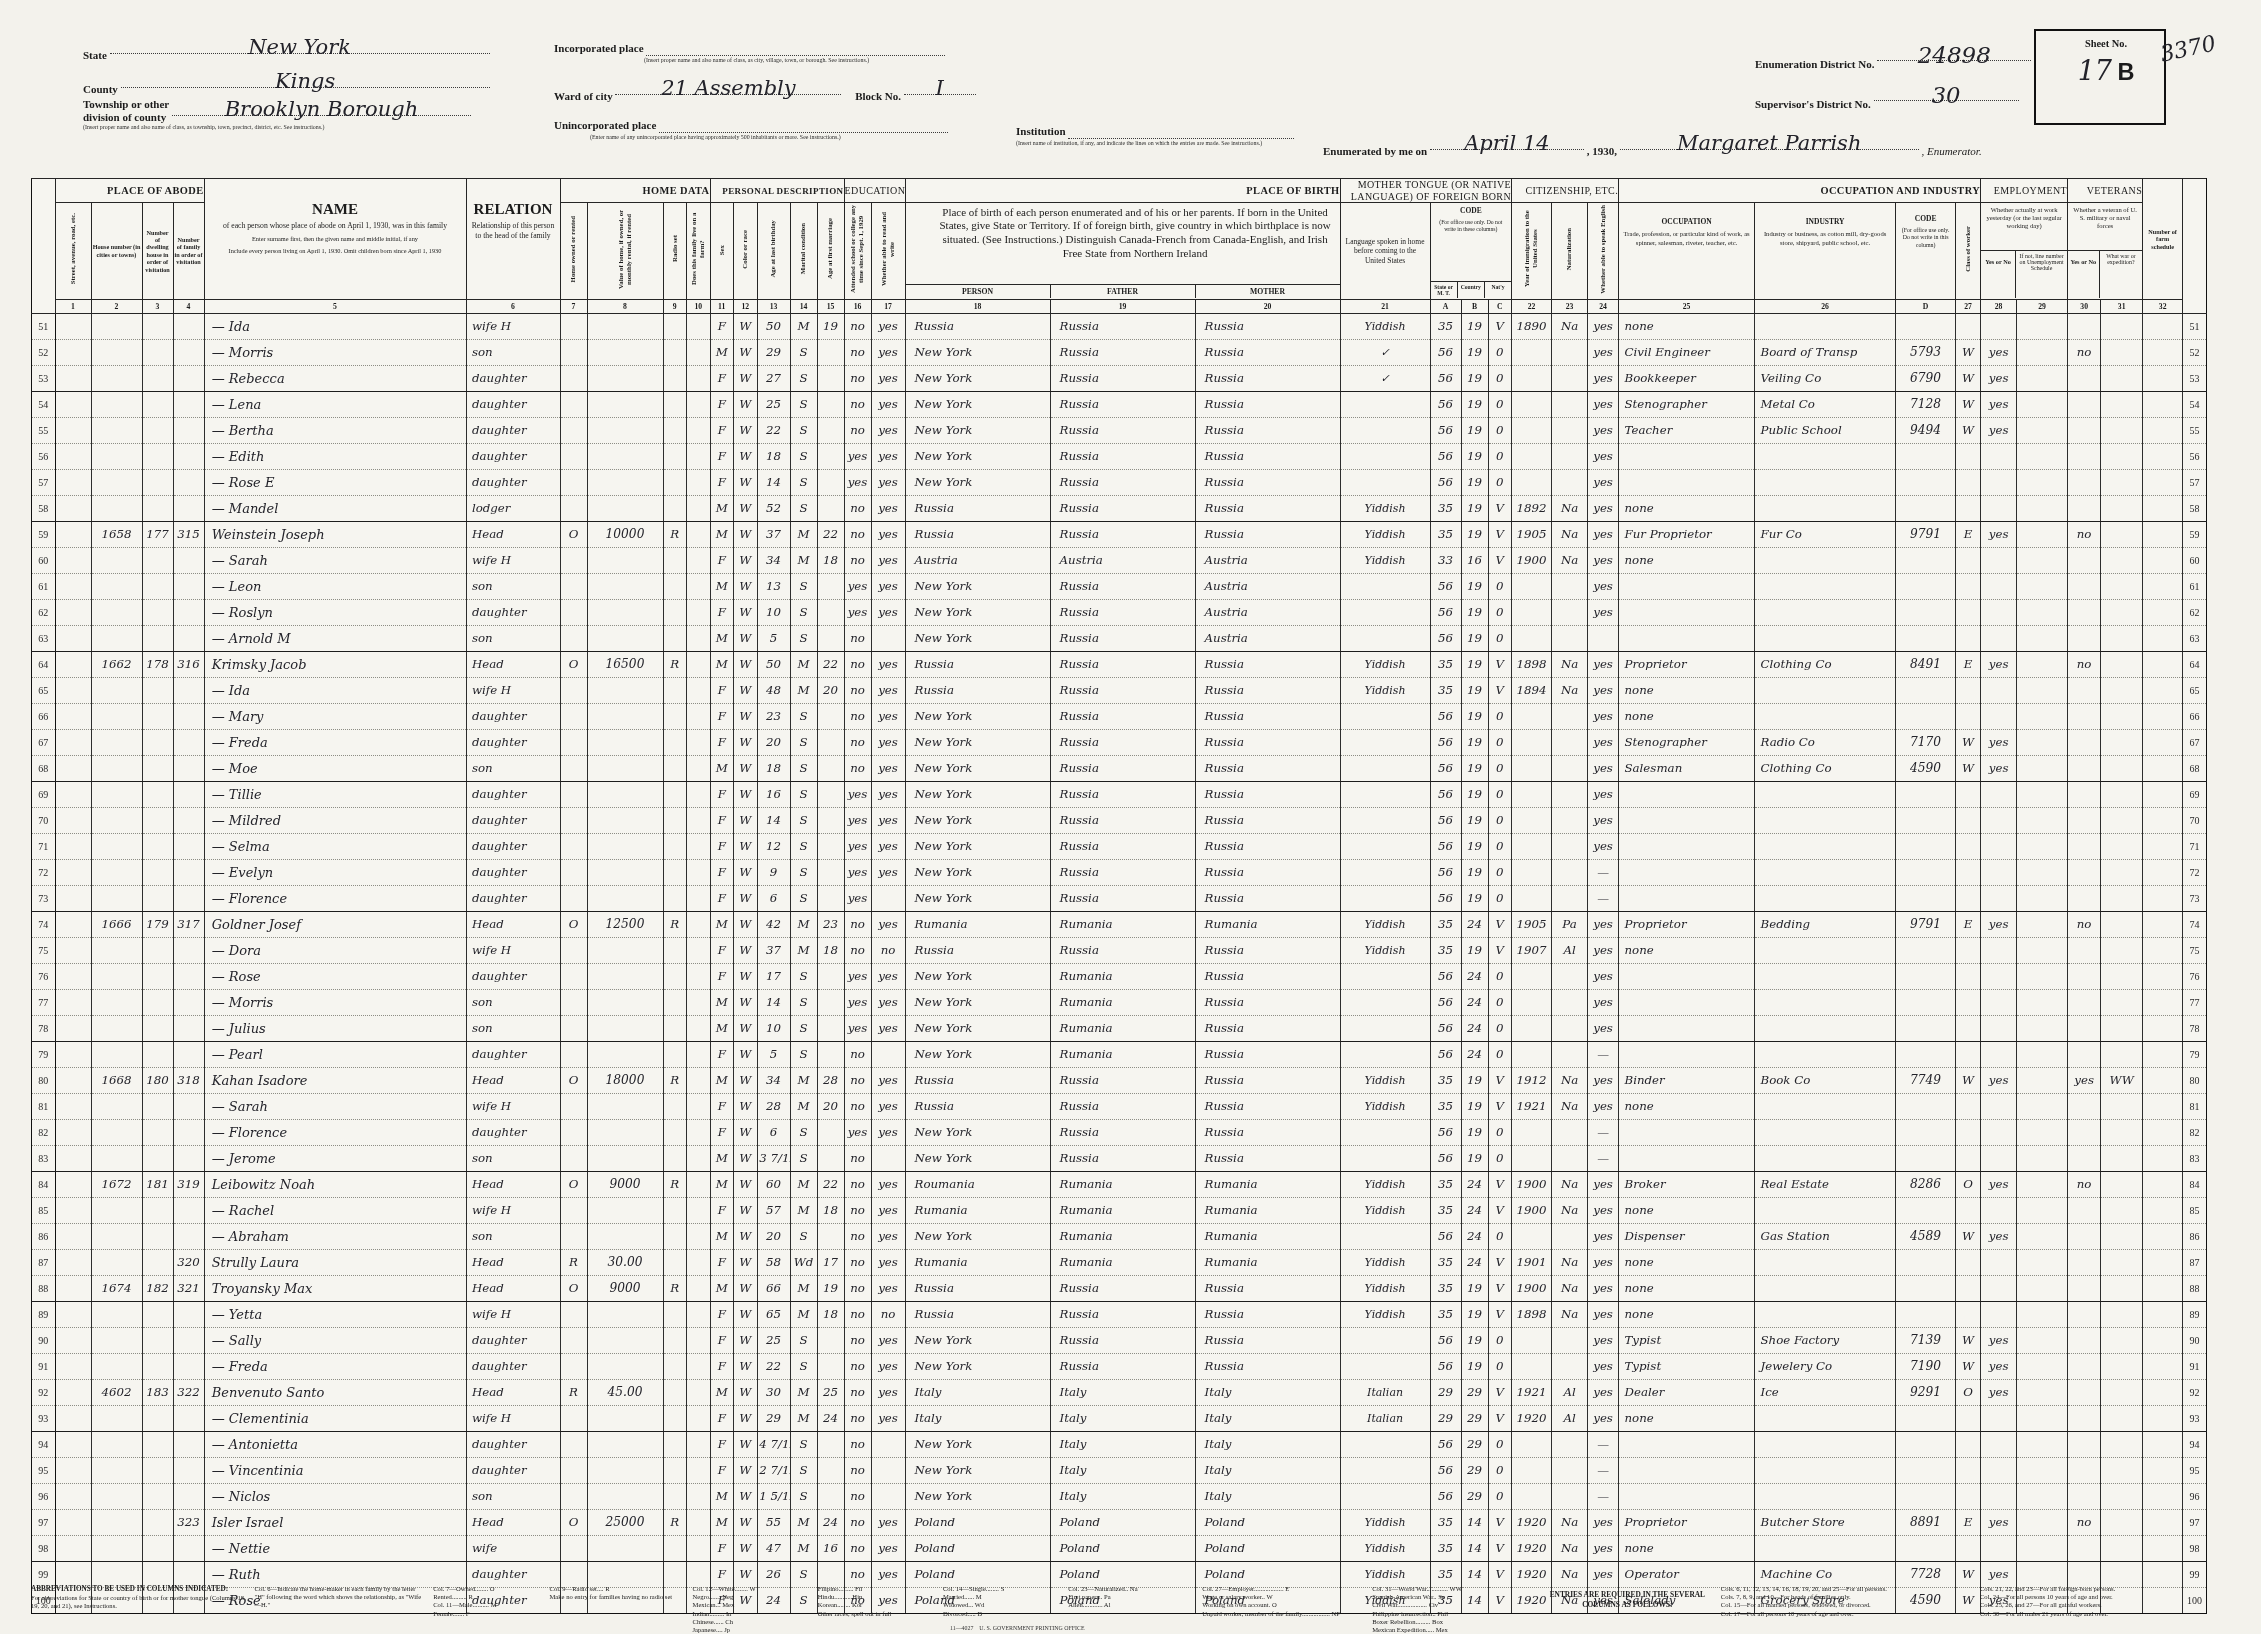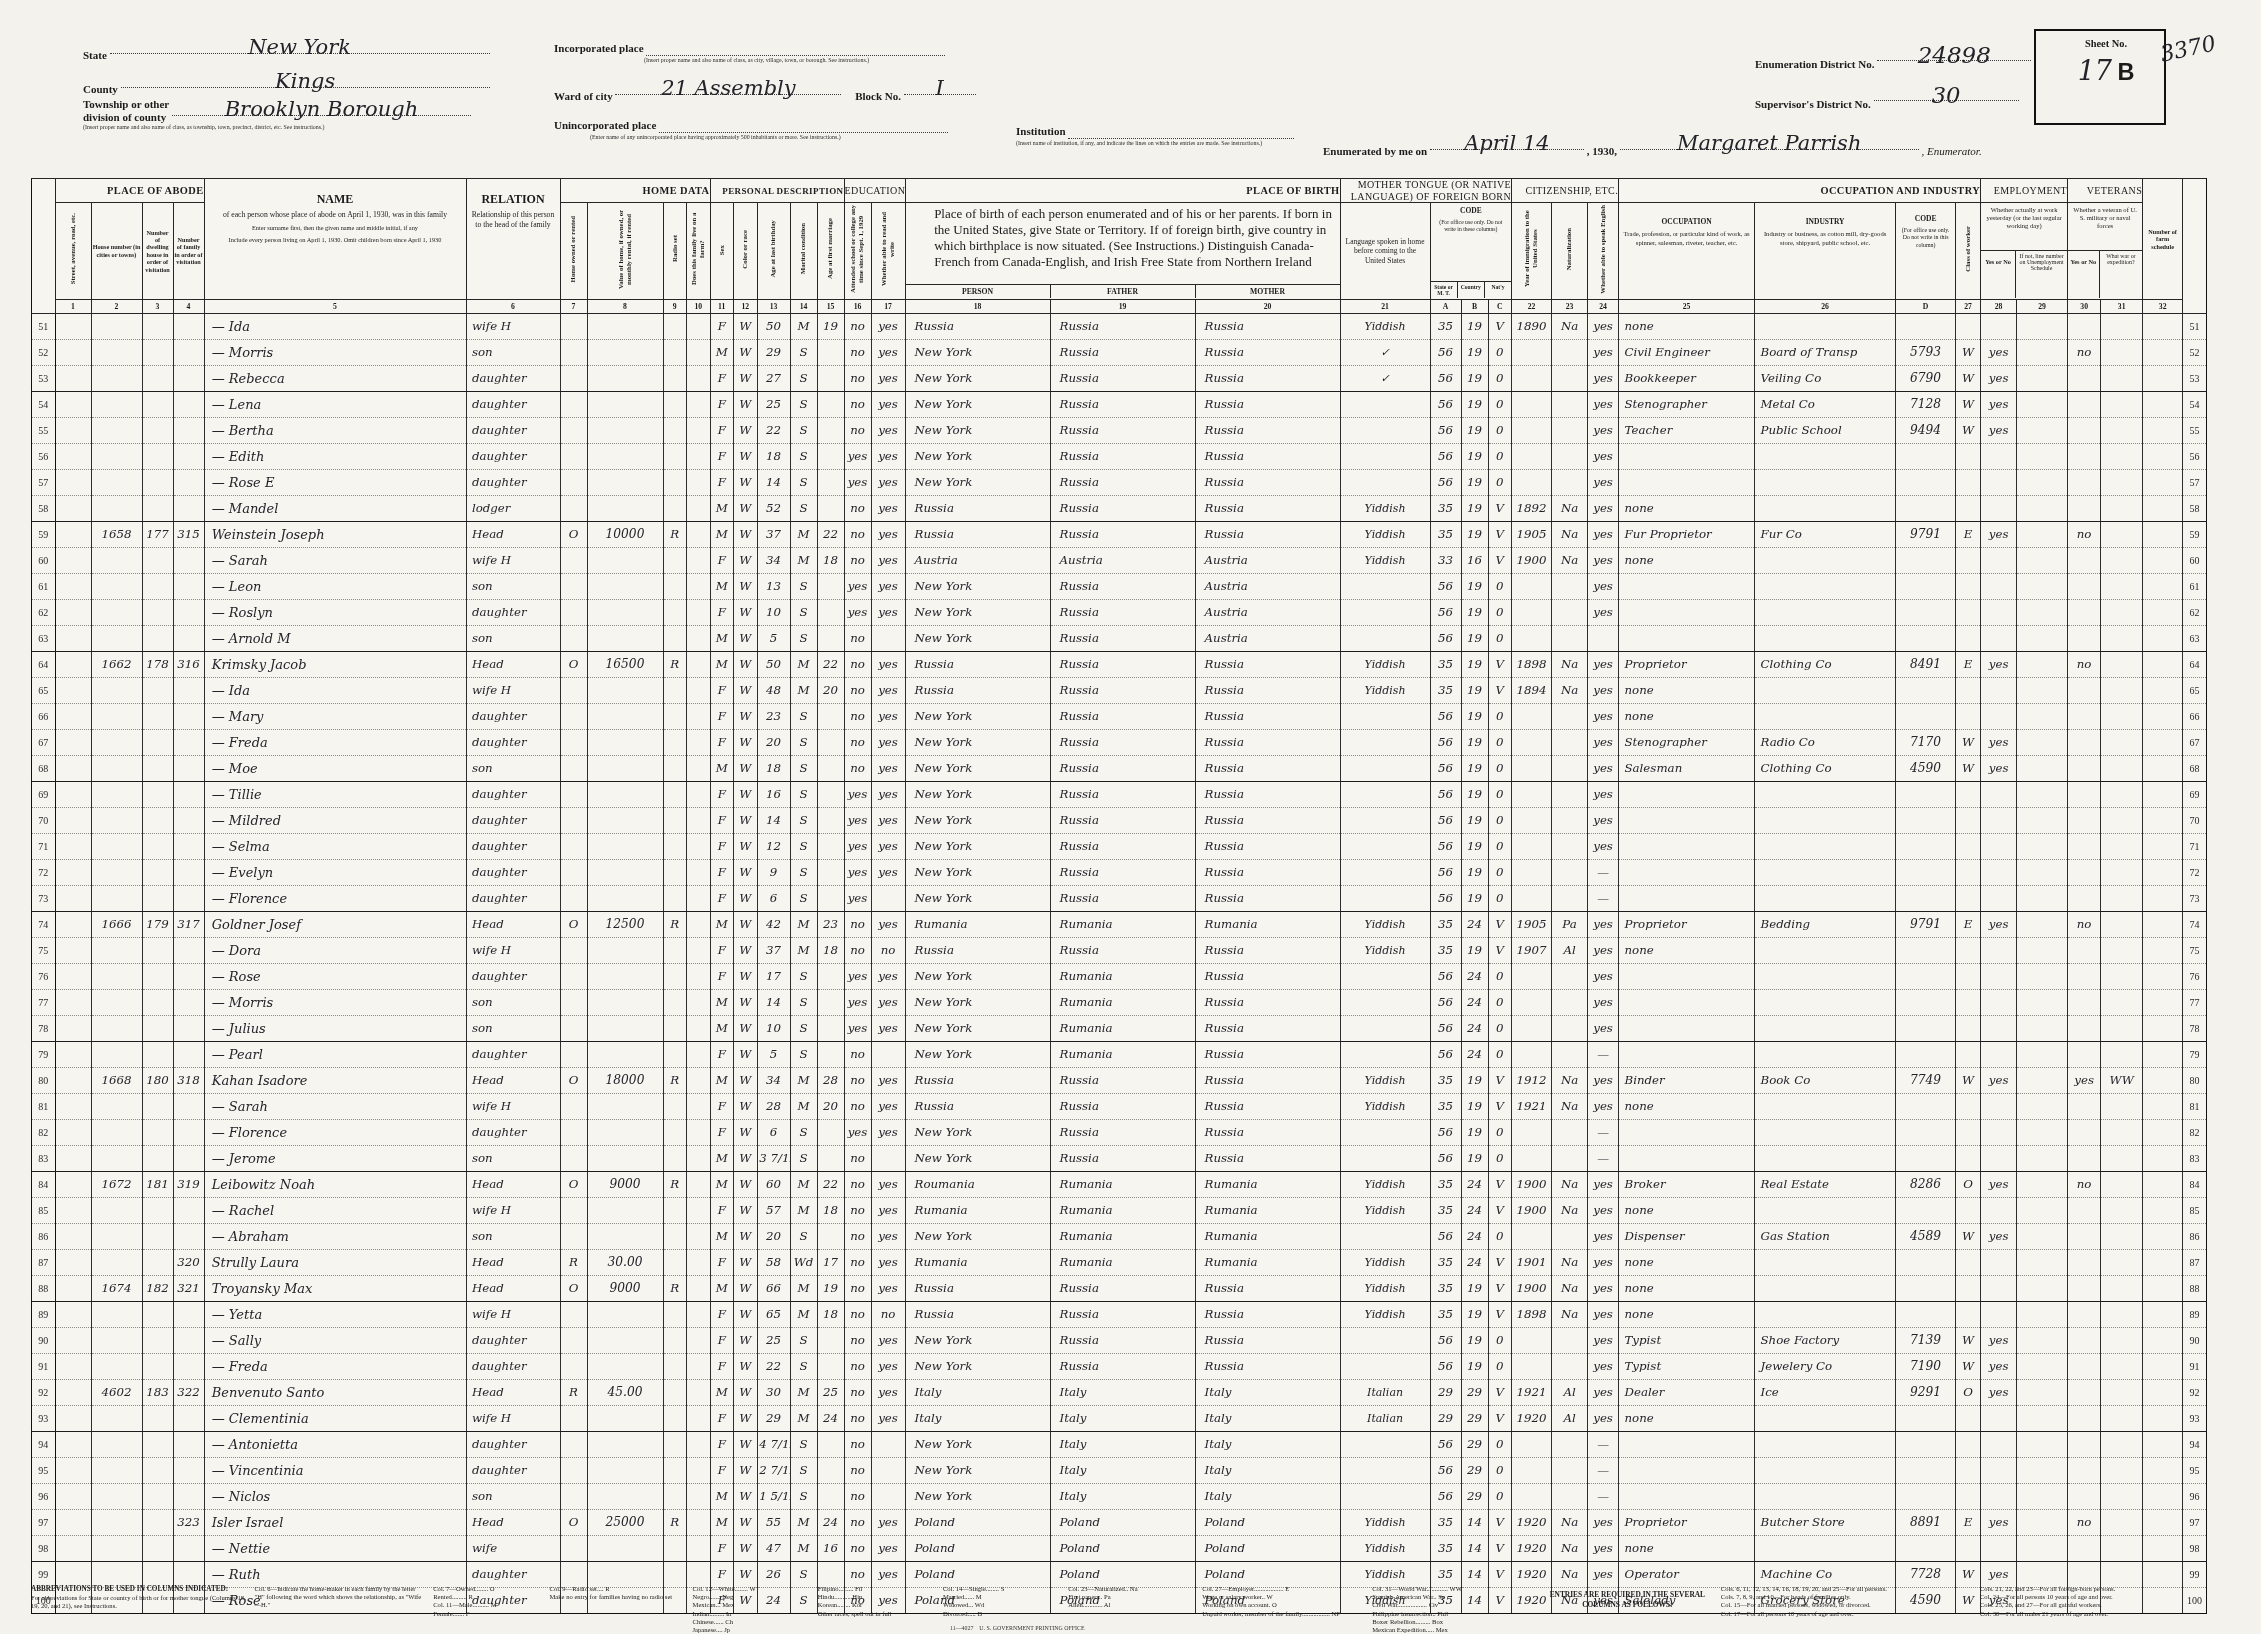--- a/index.html
+++ b/index.html
@@ -27,25 +27,25 @@
   .scrib3370{position:absolute;left:2160px;top:36px;font-size:22px;transform:rotate(-12deg);}
   
   table.census{position:absolute;left:31px;top:178px;border-collapse:collapse;table-layout:fixed;width:2173px;background:#f6f5f0;}
   th{border:0.9px solid #262626;padding:0;font-weight:normal;vertical-align:middle;overflow:hidden;}
   .grp{font-size:10.4px;font-weight:bold;height:20px;letter-spacing:0.4px;text-align:right;}
   .grpsm{font-size:10px;line-height:1.15;font-weight:normal;}
   th.vcell{height:94px;text-align:center;padding:0.9px;}
   .vert{writing-mode:vertical-rl;transform:rotate(180deg);font-size:6.8px;line-height:1.2;display:inline-block;max-height:90px;font-weight:bold;}
   .tiny{font-size:6.2px;line-height:1.2;font-weight:bold;text-align:center;padding:0.9px;}
   .namecell{vertical-align:top;text-align:center;padding:2.7px 3.6px;}
-  .ncTitle{font-size:12px;font-weight:bold;margin-top:10px;}
+  .ncTitle{font-size:15px;font-weight:bold;margin-top:19px;}
   .ncDesc{font-size:7.7px;margin-top:3.6px;line-height:1.25;}
   .ncDesc2{font-size:6.3px;margin-top:4.5px;line-height:1.2;}
   .subcell{display:flex;flex-direction:column;justify-content:space-between;height:94px;}
-  .sdesc{font-size:13px;line-height:1.25;padding:1.8px 3.6px;text-align:left;font-weight:normal;margin-left:25px;}
+  .sdesc{font-size:11px;line-height:1.25;padding:1.8px 3.6px;text-align:center;font-weight:normal;margin-left:25px;}
   .sdescC{font-size:7.5px;line-height:1.25;padding:1.8px 2.7px;text-align:center;font-weight:normal;}
   .subrow{display:flex;border-top:0.9px solid #262626;}
   .subrow>span{flex:1;font-size:7.7px;font-weight:bold;text-align:center;padding:1.8px 0;border-left:0.9px solid #262626;overflow:hidden;}
   .subrow>span:first-child{border-left:none;}
   .colnum{font-size:7.7px;font-weight:bold;text-align:center;height:13.6px;background:#f6f5f0;}
   td{border-left:0.9px solid #2e2e2e;border-right:0.9px solid #2e2e2e;border-bottom:0.9px dotted #8d8d85;
      height:25px;line-height:23.5px;font-size:11.8px;text-align:center;white-space:nowrap;overflow:hidden;padding:0 1.8px;}
   td.hw{font-family:"DejaVu Serif", serif;font-style:italic;color:#23232a;}
   tr.heavy td{border-bottom:0.9px solid #1d1d1d;}
   tbody tr:last-child td{border-bottom:1.8px solid #111;}

